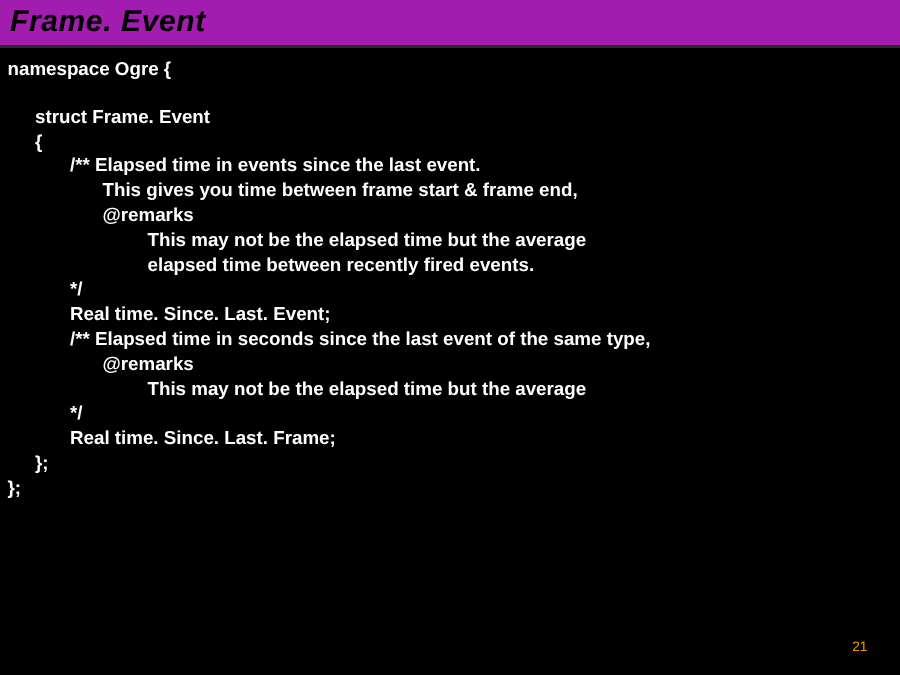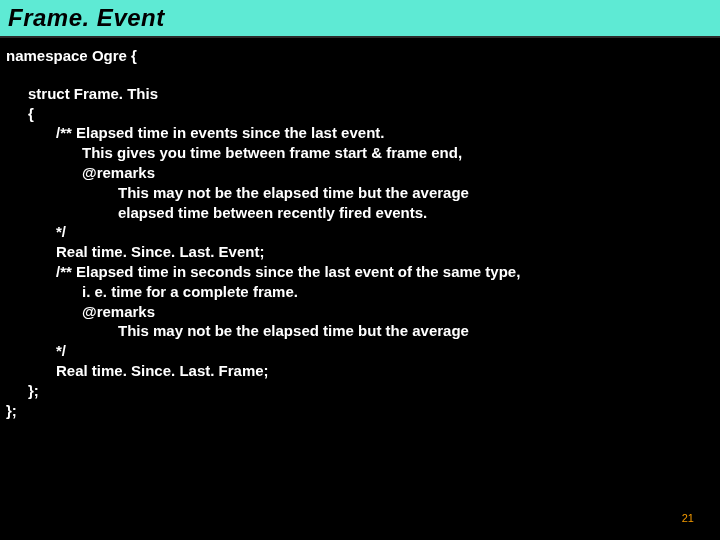--- a/index.html
+++ b/index.html
@@ -3,21 +3,21 @@
 <meta charset="utf-8">
 <style>
   * { margin: 0; padding: 0; box-sizing: border-box; }
   html, body { width: 720px; height: 540px; overflow: hidden; }
   body {
     background: #000;
     font-family: "Trebuchet MS", Verdana, sans-serif;
     position: relative;
   }
   .title-bar {
-    background: #5eead4;
+    background: #a21caf;
     height: 38px;
     display: flex;
     align-items: center;
     padding-left: 8px;
     border-bottom: 2px solid #2a2a2a;
   }
   .title-bar h1 {
     color: #000;
     font-size: 24px;
     font-weight: bold;
@@ -49,33 +49,32 @@
 </head>
 <body>
 
 <div class="title-bar">
   <h1>Frame. Event</h1>
 </div>
 
 <div class="content">
   <div class="ns">namespace Ogre {</div>
 
-  <div class="ind1">struct Frame. This</div>
+  <div class="ind1">struct Frame. Event</div>
   <div class="ind1">{</div>
 
   <div class="ind2">/** Elapsed time in events since the last event.</div>
   <div class="ind3">This gives you time between frame start &amp; frame end,</div>
   <div class="ind3">@remarks</div>
   <div class="ind4">This may not be the elapsed time but the average</div>
   <div class="ind4">elapsed time between recently fired events.</div>
   <div class="ind2">*/</div>
   <div class="ind2">Real time. Since. Last. Event;</div>
 
   <div class="ind2">/** Elapsed time in seconds since the last event of the same type,</div>
-  <div class="ind3">i. e. time for a complete frame.</div>
   <div class="ind3">@remarks</div>
   <div class="ind4">This may not be the elapsed time but the average</div>
   <div class="ind2">*/</div>
   <div class="ind2">Real time. Since. Last. Frame;</div>
 
   <div class="ind1">};</div>
   <div class="close-outer">};</div>
 </div>
 
 <div class="page-num">21</div>

